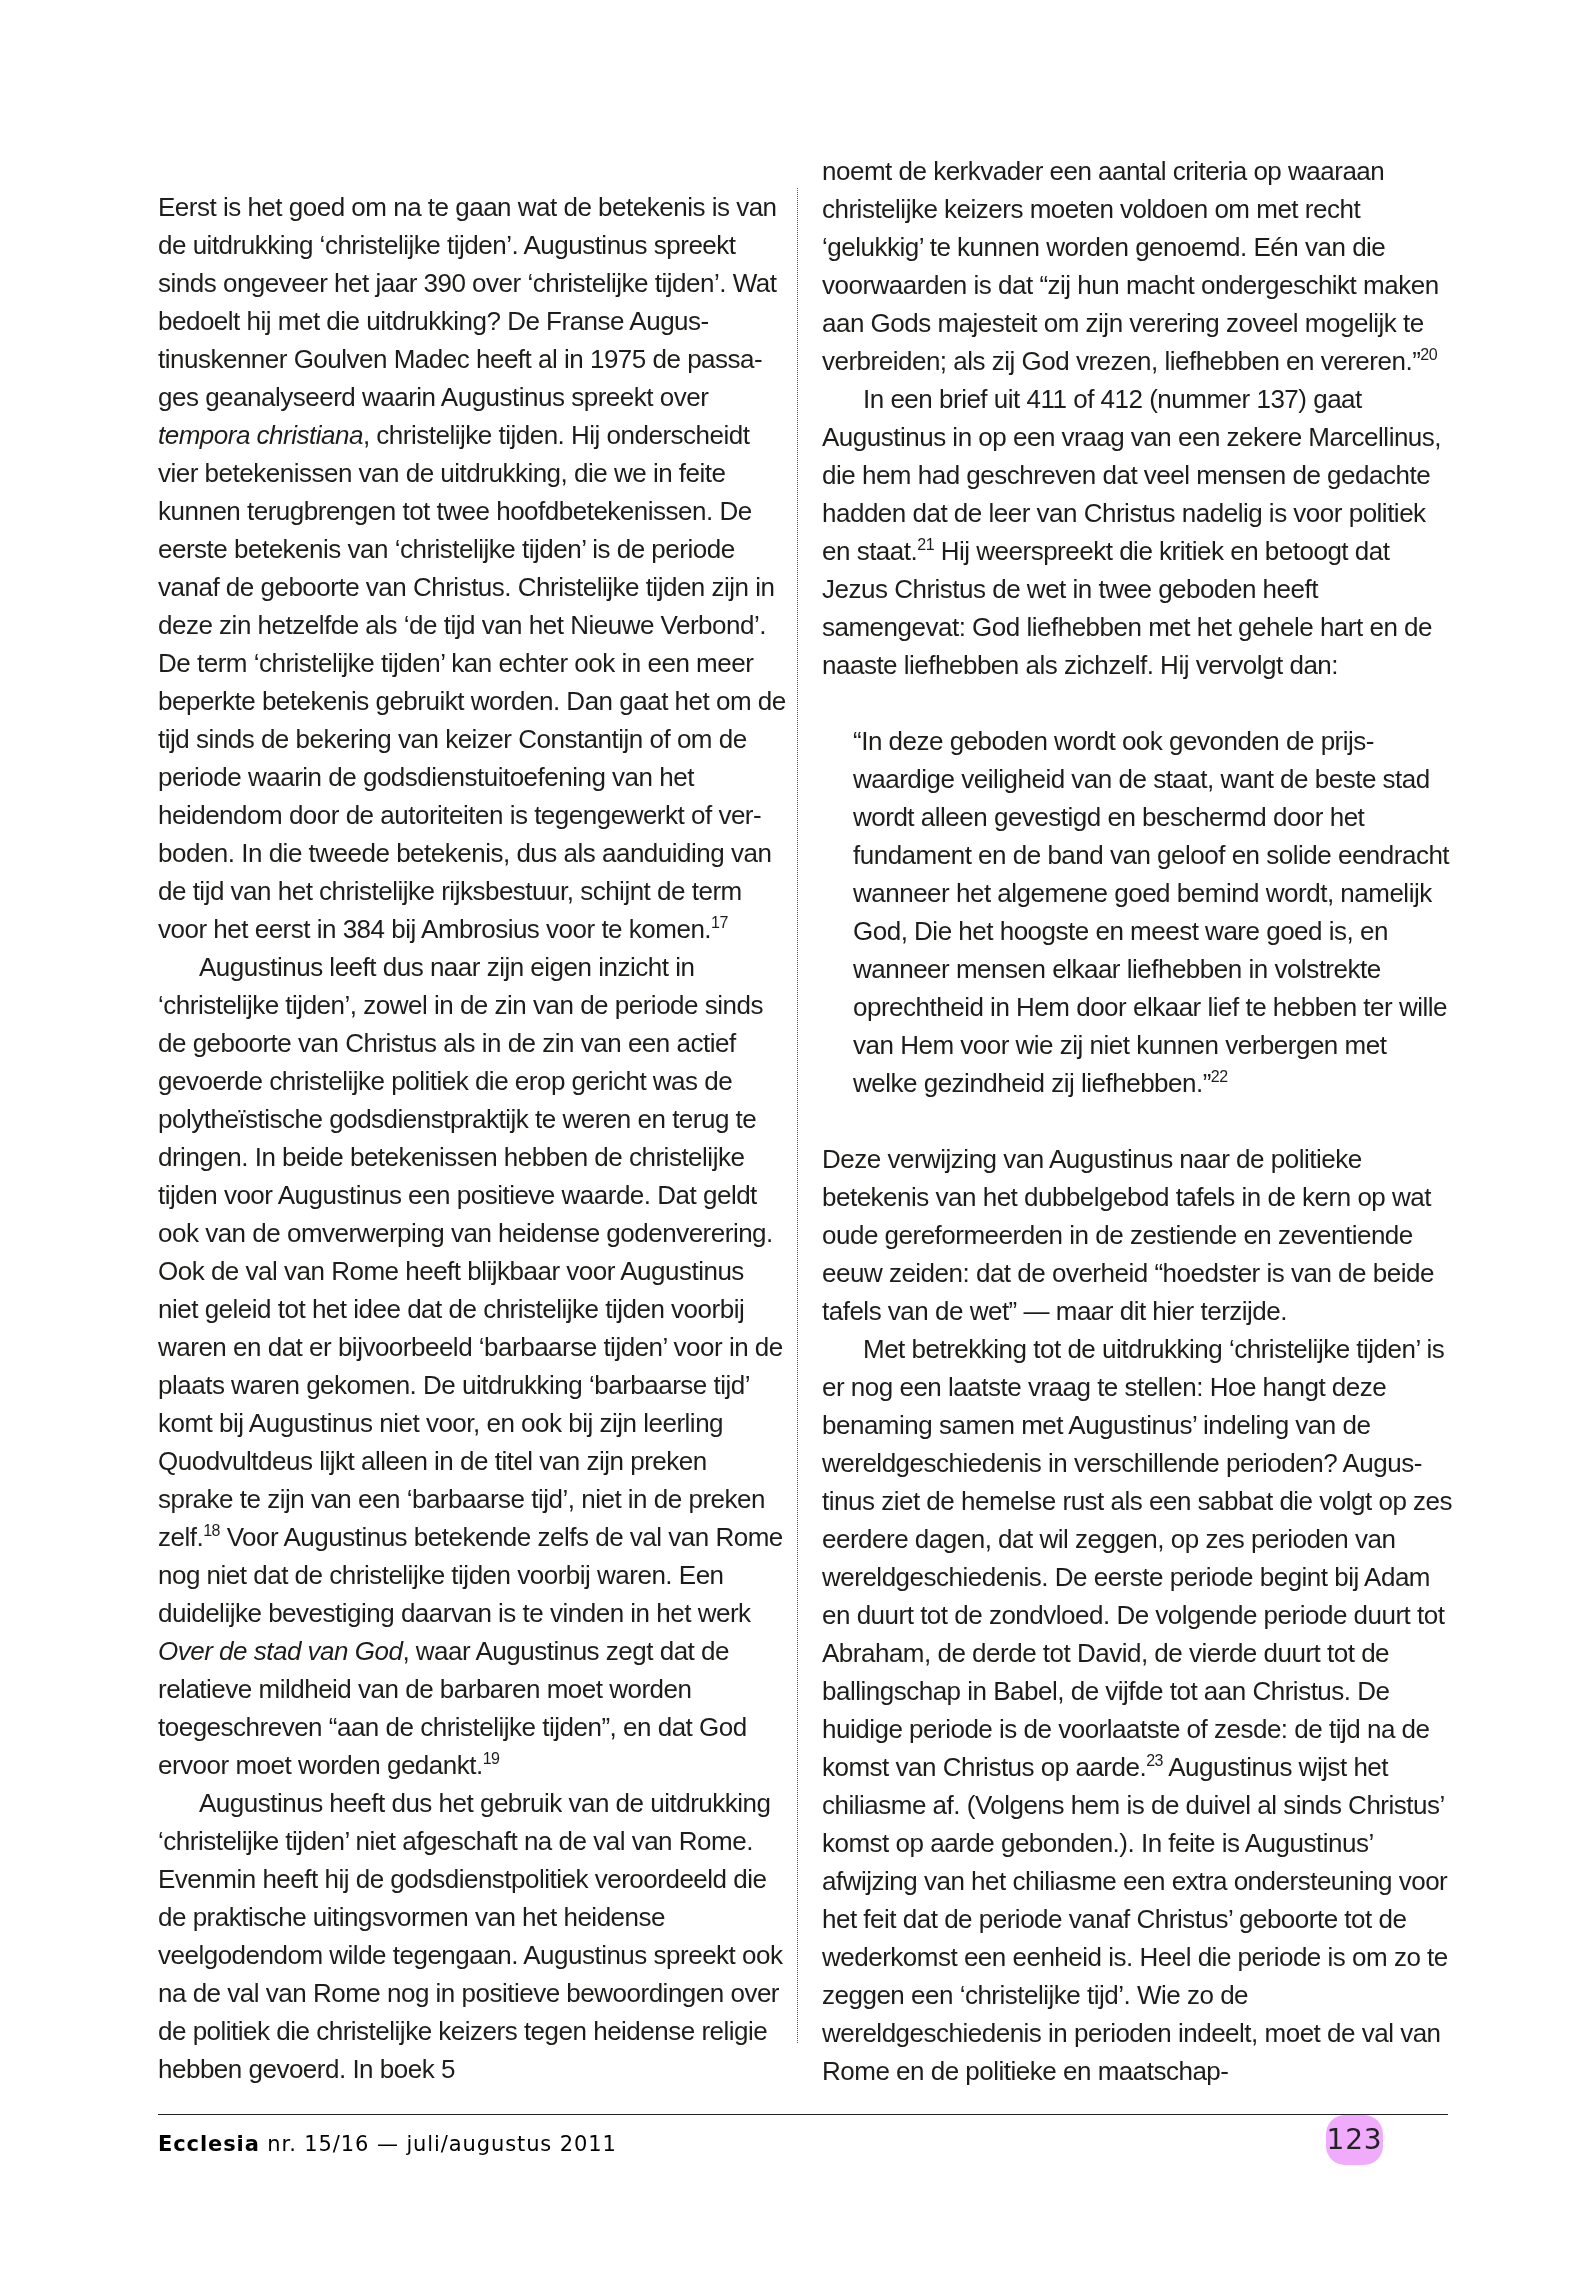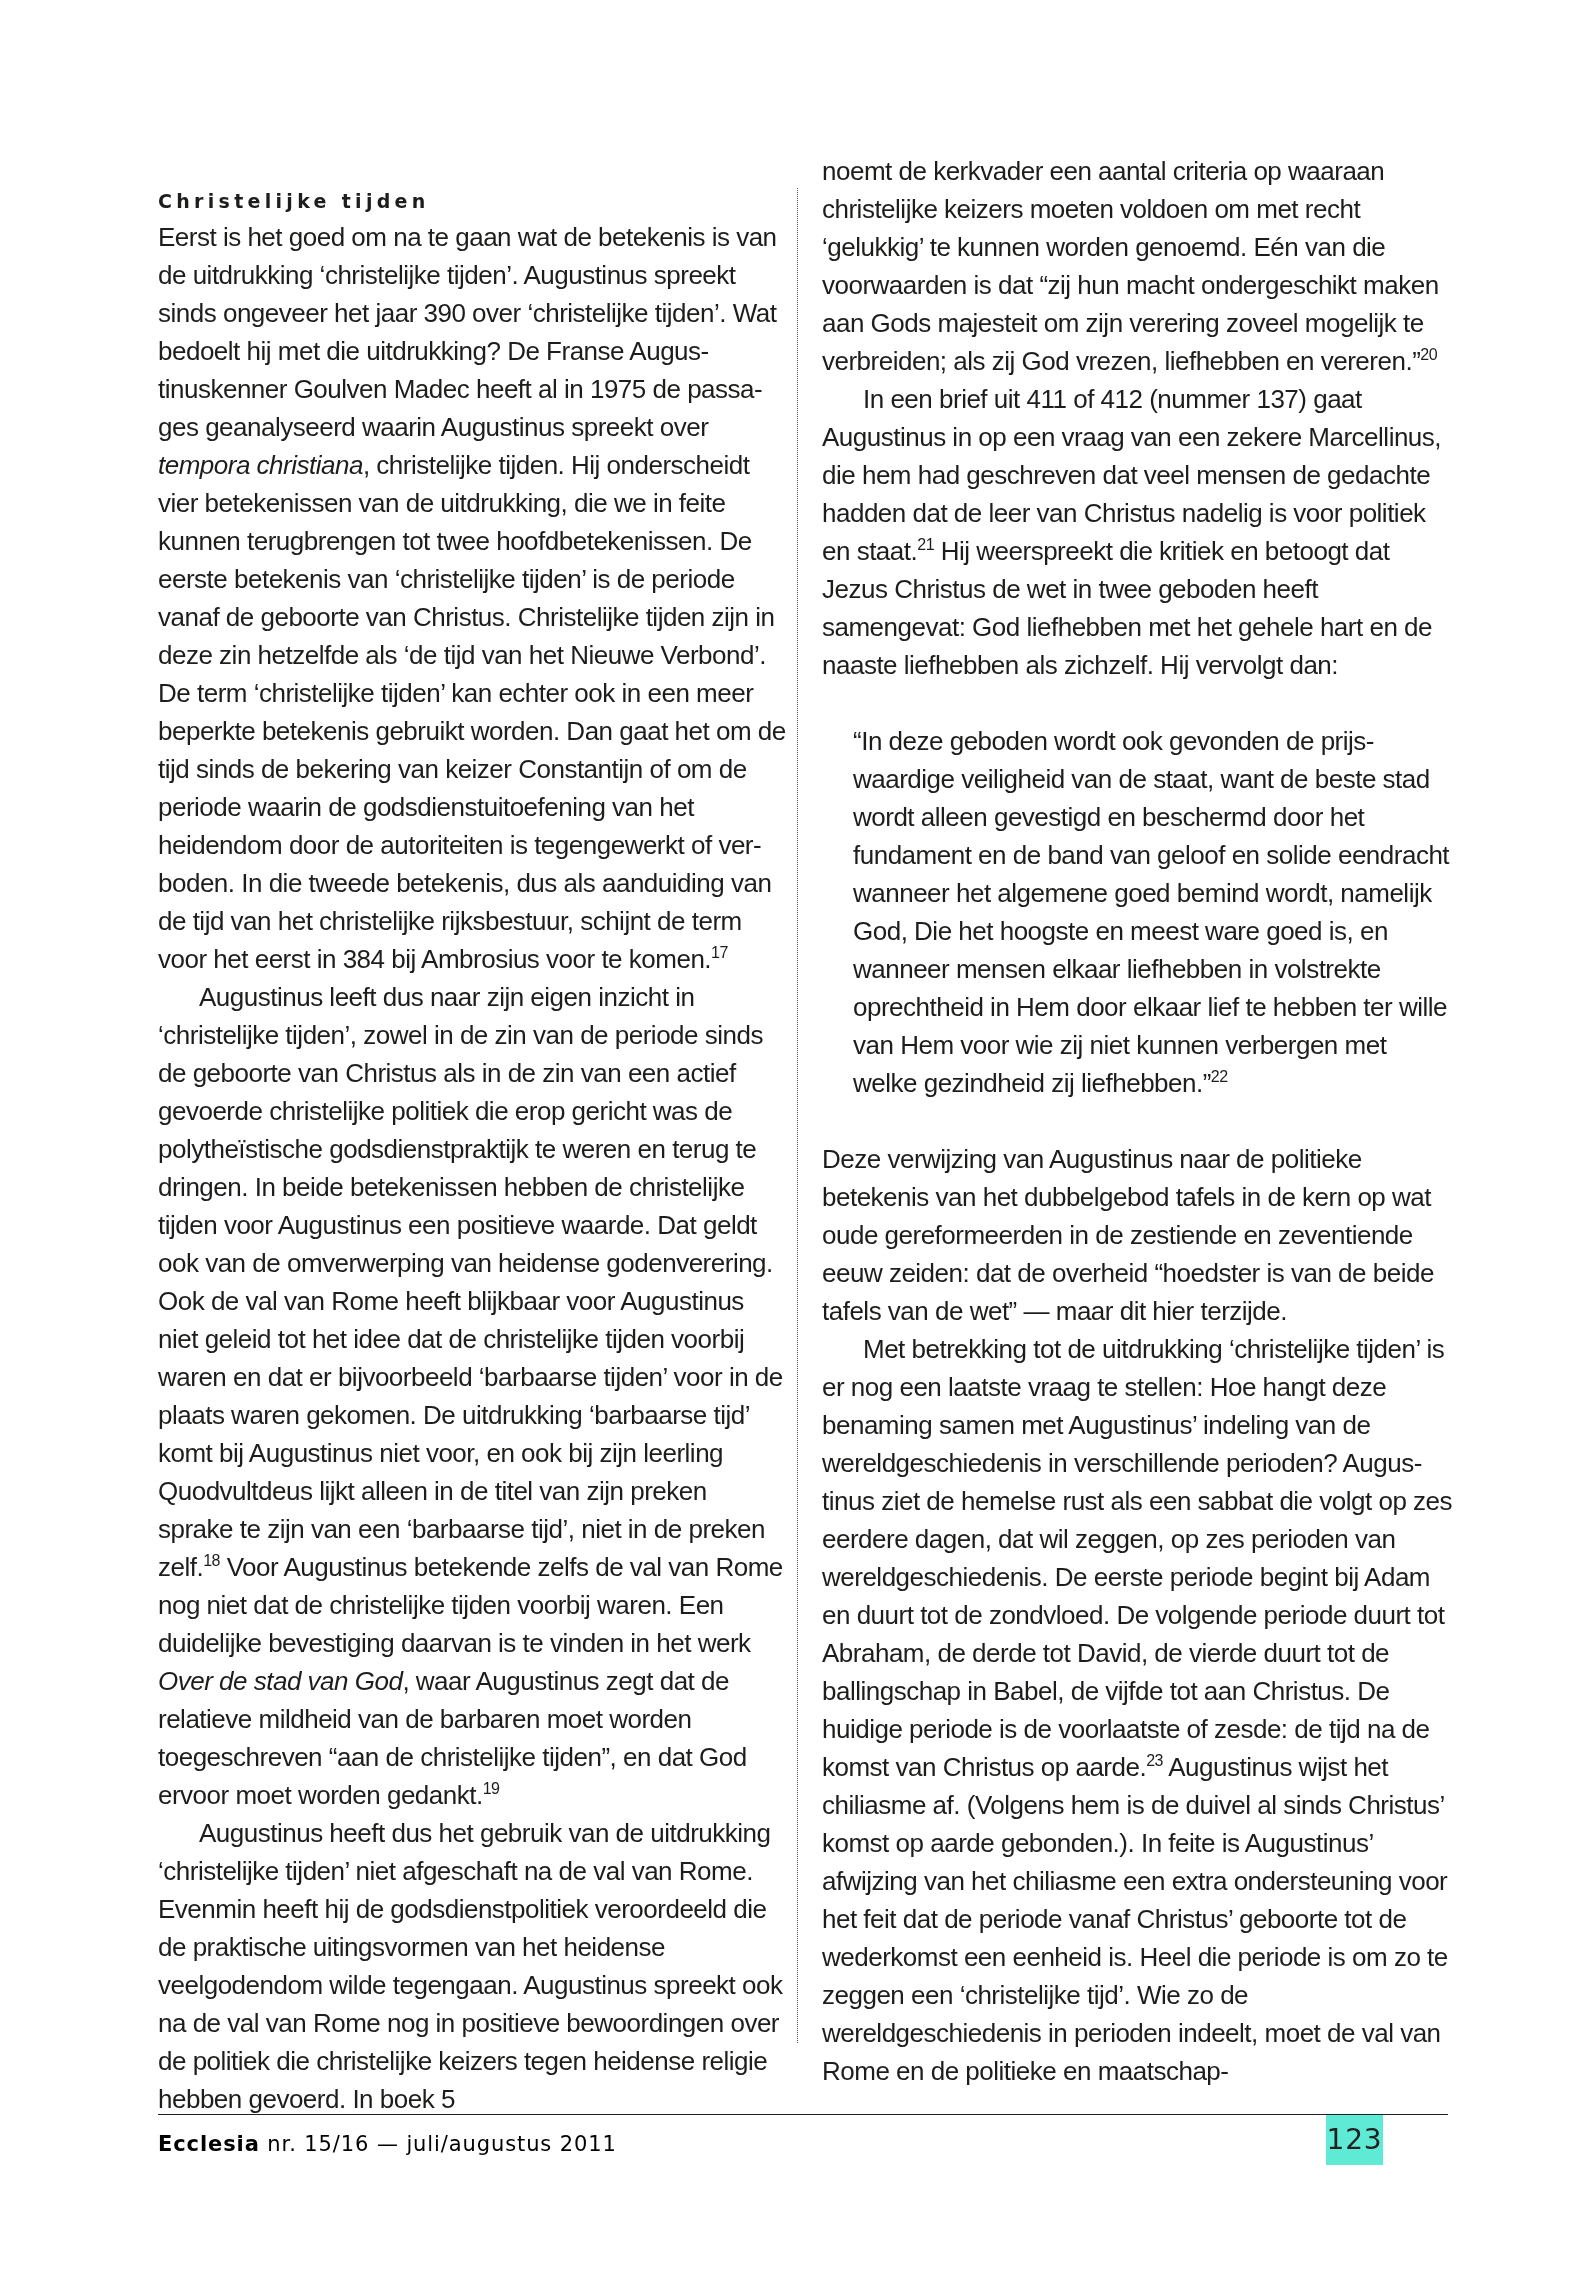--- a/index.html
+++ b/index.html
@@ -10,28 +10,27 @@
   .col-right { left: 822px; width: 634px; top: 152px; }
   .divider { position: absolute; left: 797px; top: 188px; height: 1855px; border-left: 1.7px dotted #555; }
   .heading { font-family: "DejaVu Sans", sans-serif; font-weight: bold; font-size: 19px; letter-spacing: 4.3px; line-height: 26px; margin: 0 0 3.5px 0; }
   p { margin: 0; text-align: left; }
   p.indent { text-indent: 41px; }
   sup { font-size: 16px; line-height: 0; vertical-align: super; }
   .quote { margin: 38px 0 38px 31px; }
   .footer-rule { position: absolute; left: 158px; top: 2114px; width: 1290px; border-top: 1.7px solid #222; }
   .footer-text { position: absolute; left: 158px; top: 2132px; font-family: "DejaVu Sans", sans-serif; font-size: 21px; letter-spacing: 0.9px; color: #000000; }
   .footer-text .mag { font-weight: bold; }
-  .page-num { position: absolute; left: 1326px; top: 2115px; width: 57px; height: 50px; background: #5eead4; font-family: "DejaVu Sans", sans-serif; font-size: 28px; color: #222; text-align: center; line-height: 50px; letter-spacing: 0.9px; }
+  .page-num { position: absolute; left: 1326px; top: 2115px; width: 57px; height: 50px; background: #f0abfc; font-family: "DejaVu Sans", sans-serif; font-size: 28px; color: #222; text-align: center; line-height: 50px; letter-spacing: 0.9px; border-radius: 19px; }
 </style>
 </head>
 <body>
 
 <div class="page">
   <div class="col col-left">
-    <h2 class="heading">Christelijke tijden</h2>
     <div>
         <p><span>Eerst is het goed om na te gaan wat de betekenis is van de uitdrukking ‘christelijke tijden’. Augustinus spreekt sinds ongeveer het jaar 390 over ‘christelijke tijden’. Wat bedoelt hij met die uitdrukking? De Franse Augus­tinuskenner Goulven Madec heeft al in 1975 de passa­ges geanalyseerd waarin Augustinus spreekt over </span><i>tempora christiana</i><span>, christelijke tijden. Hij onderscheidt vier betekenissen van de uitdrukking, die we in feite kunnen terugbrengen tot twee hoofdbetekenissen. De eerste betekenis van ‘christelijke tijden’ is de periode vanaf de geboorte van Christus. Christelijke tijden zijn in deze zin hetzelfde als ‘de tijd van het Nieuwe Verbond’. De term ‘christelijke tijden’ kan echter ook in een meer beperkte betekenis gebruikt worden. Dan gaat het om de tijd sinds de bekering van keizer Constantijn of om de periode waarin de godsdienstuitoefening van het heidendom door de autoriteiten is tegengewerkt of ver­boden. In die tweede betekenis, dus als aanduiding van de tijd van het christelijke rijksbestuur, schijnt de term voor het eerst in 384 bij Ambrosius voor te komen.</span><sup>17</sup></p>
         <p class="indent"><span>Augustinus leeft dus naar zijn eigen inzicht in ‘christelijke tijden’, zowel in de zin van de periode sinds de geboorte van Christus als in de zin van een actief gevoerde christelijke politiek die erop gericht was de polytheïstische godsdienstpraktijk te weren en terug te dringen. In beide betekenissen hebben de christelijke tijden voor Augustinus een positieve waarde. Dat geldt ook van de omverwerping van hei­dense godenverering. Ook de val van Rome heeft blijkbaar voor Augustinus niet geleid tot het idee dat de christelijke tijden voorbij waren en dat er bijvoor­beeld ‘barbaarse tijden’ voor in de plaats waren geko­men. De uitdrukking ‘barbaarse tijd’ komt bij Augusti­nus niet voor, en ook bij zijn leerling Quodvultdeus lijkt alleen in de titel van zijn preken sprake te zijn van een ‘barbaarse tijd’, niet in de preken zelf.</span><sup>18</sup><span> Voor Augusti­nus betekende zelfs de val van Rome nog niet dat de christelijke tijden voorbij waren. Een duidelijke bevesti­ging daarvan is te vinden in het werk </span><i>Over de stad van God</i><span>, waar Augustinus zegt dat de relatieve mild­heid van de barbaren moet worden toegeschreven “aan de christelijke tijden”, en dat God ervoor moet worden gedankt.</span><sup>19</sup></p>
         <p class="indent"><span>Augustinus heeft dus het gebruik van de uitdruk­king ‘christelijke tijden’ niet afgeschaft na de val van Rome. Evenmin heeft hij de godsdienstpolitiek veroor­deeld die de praktische uitingsvormen van het hei­dense veelgodendom wilde tegengaan. Augustinus spreekt ook na de val van Rome nog in positieve bewoordingen over de politiek die christelijke keizers tegen heidense religie hebben gevoerd. In boek 5</span></p>
       </div>
   </div>
 
   <div class="divider"></div>
 
   <div class="col col-right">

